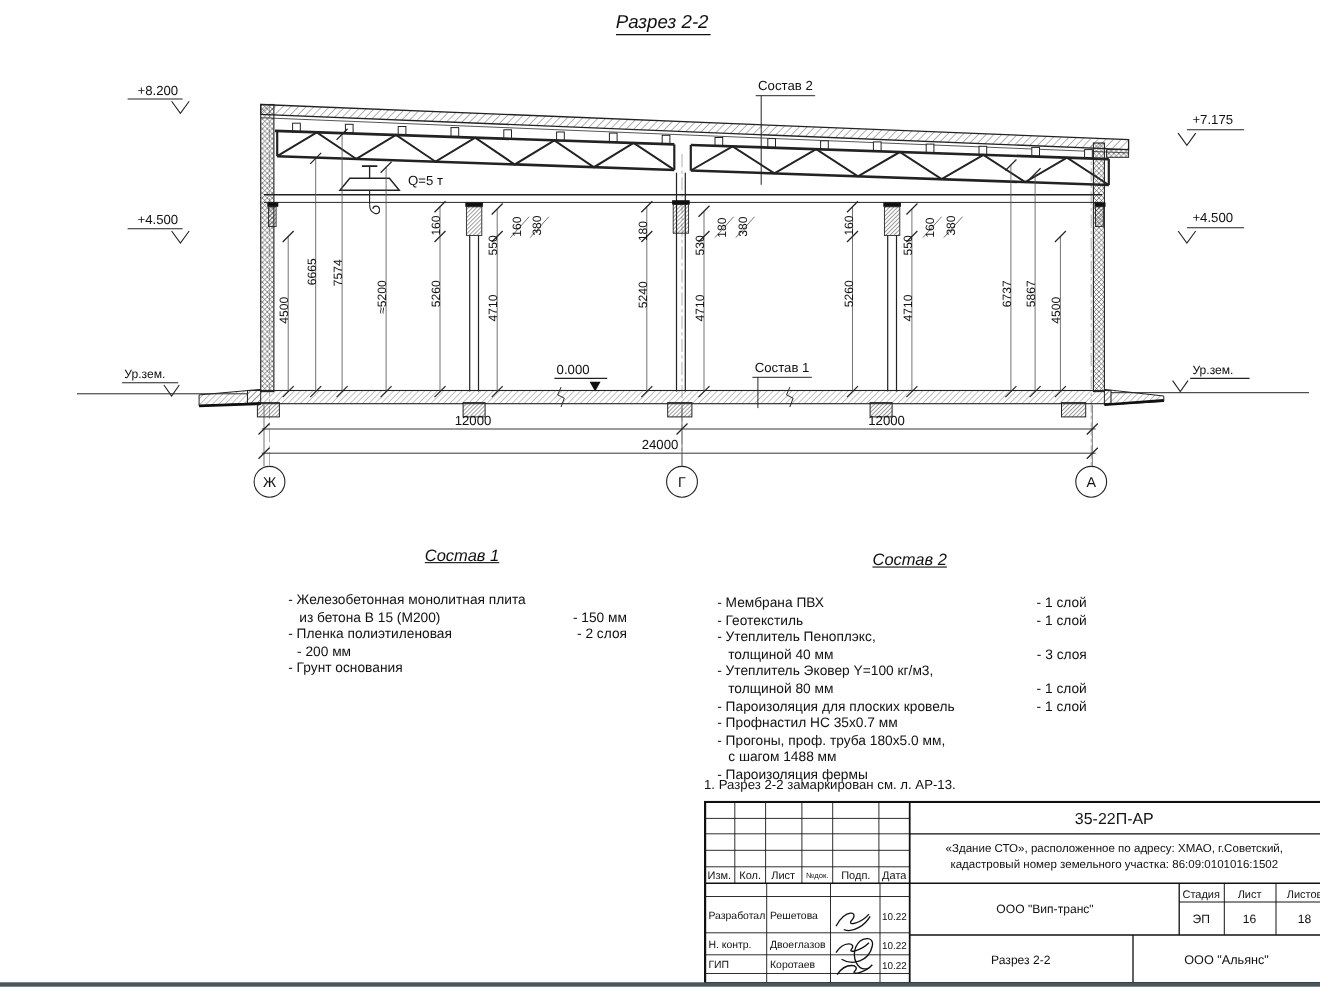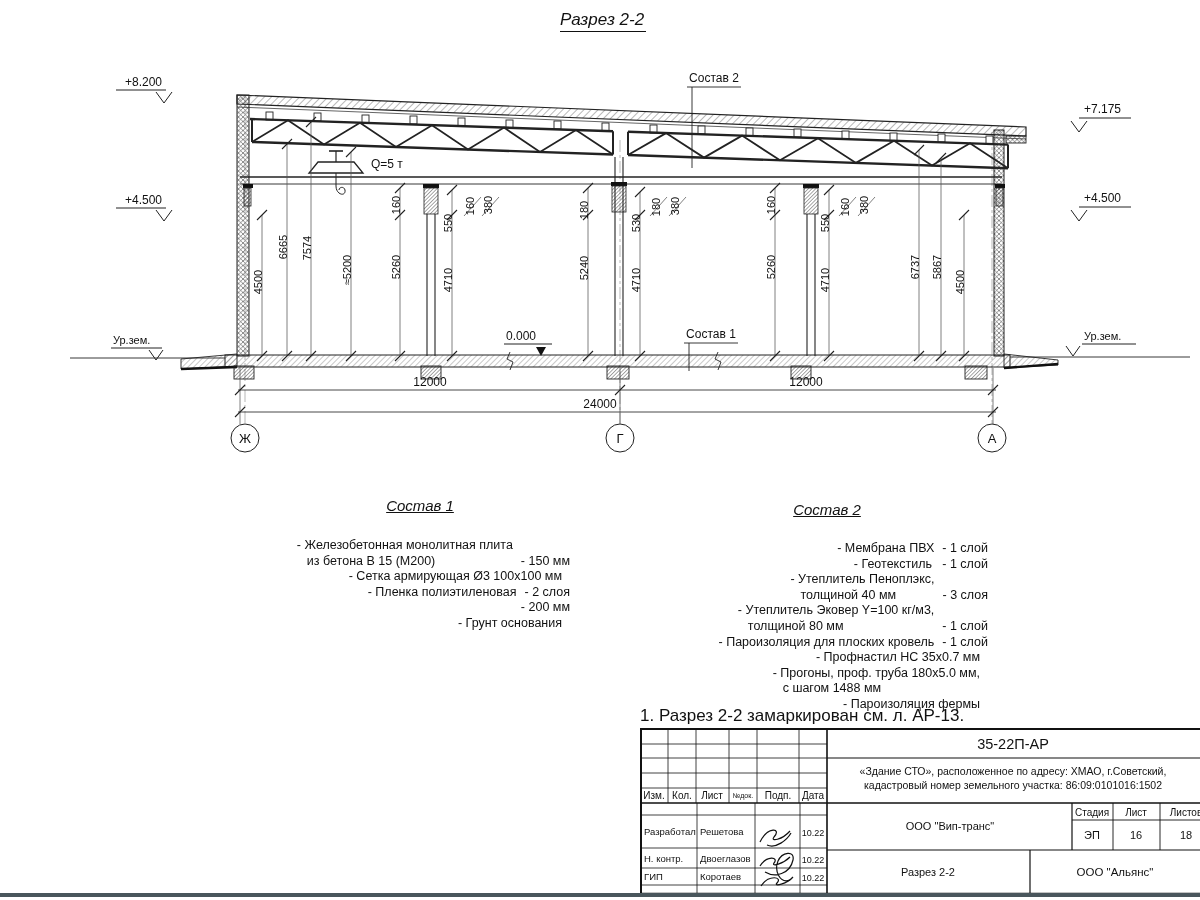--- a/index.html
+++ b/index.html
@@ -2,24 +2,24 @@
 <html><head>
 <meta charset="utf-8">
 <style>
   html,body{margin:0;padding:0;}
   body{position:relative;width:1200px;height:900px;background:#fff;overflow:hidden;
        font-family:"Liberation Sans", sans-serif;color:#111;}
   svg text{font-family:"Liberation Sans", sans-serif;fill:#111;}
   .abs{position:absolute;}
   .list-title{font-style:italic;text-decoration:underline;font-size:15px;text-align:center;}
   .mlist{font-size:12.5px;line-height:15.6px;}
-  .li{display:flex;justify-content:flex-end;align-items:flex-end;}
+  .li{display:flex;justify-content:space-between;align-items:flex-end;}
   .nm{white-space:pre-line;padding-left:10px;text-indent:-10px;}
   .val{white-space:nowrap;margin-left:8px;}
-  .note{font-size:17px;}
+  .note{font-size:12px;}
   #bottombar{position:absolute;left:0;top:893px;width:1200px;height:4px;background:#49565c;}
 </style>
 </head>
 <body>
 
 <svg class="abs" style="left:0;top:0" width="1200" height="470" viewBox="0 0 1200 470">
   <defs>
     <pattern id="hA" width="5" height="5" patternUnits="userSpaceOnUse" patternTransform="rotate(45)">
       <line x1="0" y1="0" x2="0" y2="5" stroke="#333" stroke-width="0.7"></line>
     </pattern>
@@ -292,24 +292,20 @@
 </svg>
 
 <div class="abs list-title" style="left:330px;top:497px;width:180px">Состав 1</div>
 <div class="abs mlist" style="left:262px;top:538px;width:308px">
   <div class="li">
       <span class="nm">- Железобетонная  монолитная плита
 из бетона В 15 (М200)</span>
       <span class="val">- 150 мм</span>
     </div>
   <div class="li">
-      <span class="nm">- Сетка армирующая Ø3 100х100 мм</span>
-      <span class="val"></span>
-    </div>
-  <div class="li">
       <span class="nm">- Пленка полиэтиленовая</span>
       <span class="val">-  2 слоя</span>
     </div>
   <div class="li">
       <span class="val">- 200 мм</span>
     </div>
   <div class="li">
       <span class="nm">- Грунт основания</span>
       <span class="val"></span>
     </div>

